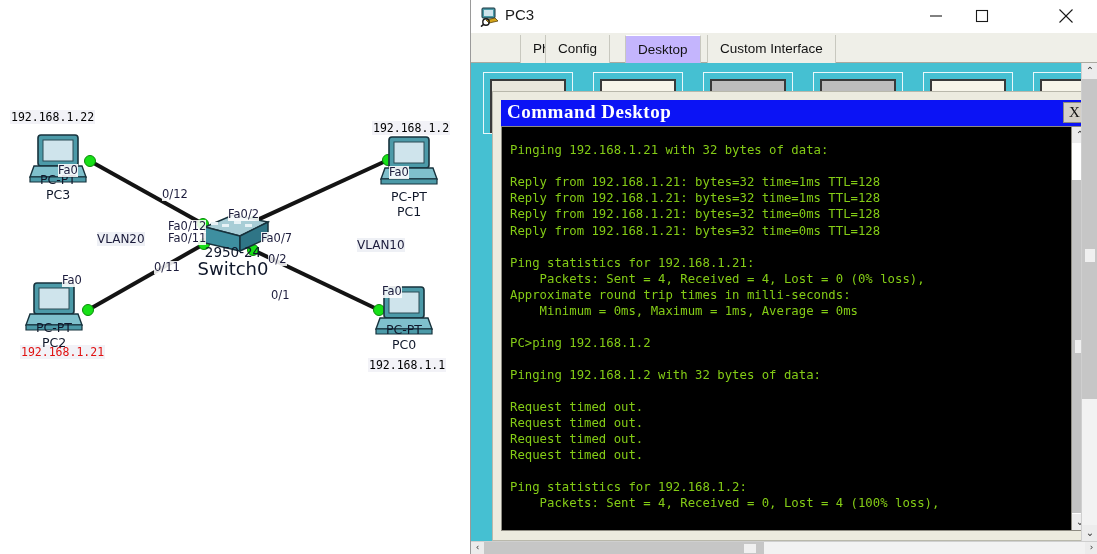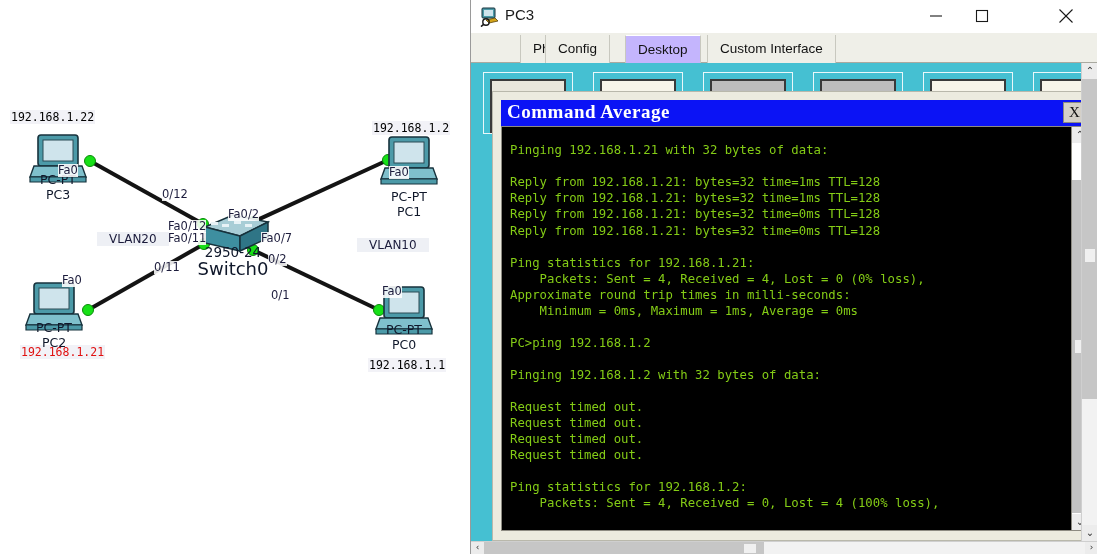--- a/index.html
+++ b/index.html
@@ -48,21 +48,21 @@
     white-space: nowrap;
     line-height: 13px;
   }
   .vlan-label {
     position: absolute;
     font-family: "DejaVu Sans", sans-serif;
     font-size: 12px;
     color: #1c1c3c;
     background: #eef0f5;
     white-space: nowrap;
-    padding: 0 12px;
+    padding: 0 0;
   }
 
   
   #pcwin {
     position: absolute; left: 470px; top: 0;
     width: 627px; height: 554px;
     background: #f0f0f0;
     border-left: 1px solid #9a9a9a;
   }
   #win-titlebar {
@@ -415,21 +415,21 @@
       </div>
       <div class="dicon" style="left:452px;">
         <div class="frame"></div>
       </div>
       <div class="dicon" style="left:562px;">
         <div class="frame"></div>
       </div>
 
       <div id="cmdwin">
         <div id="cmd-titlebar">
-          <div id="cmd-title">Command Average</div>
+          <div id="cmd-title">Command Desktop</div>
           <div id="cmd-close">X</div>
         </div>
 
         <div id="cmd-body">
           <pre id="cmd-text">Pinging 192.168.1.21 with 32 bytes of data:
 
 Reply from 192.168.1.21: bytes=32 time=1ms TTL=128
 Reply from 192.168.1.21: bytes=32 time=1ms TTL=128
 Reply from 192.168.1.21: bytes=32 time=0ms TTL=128
 Reply from 192.168.1.21: bytes=32 time=0ms TTL=128

